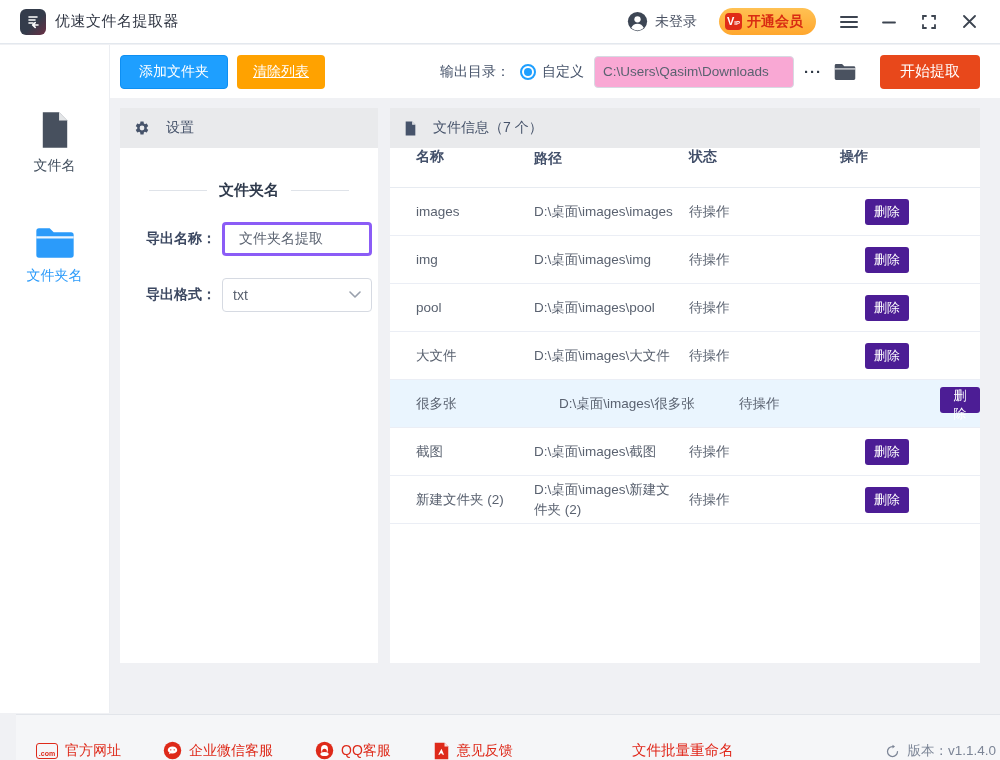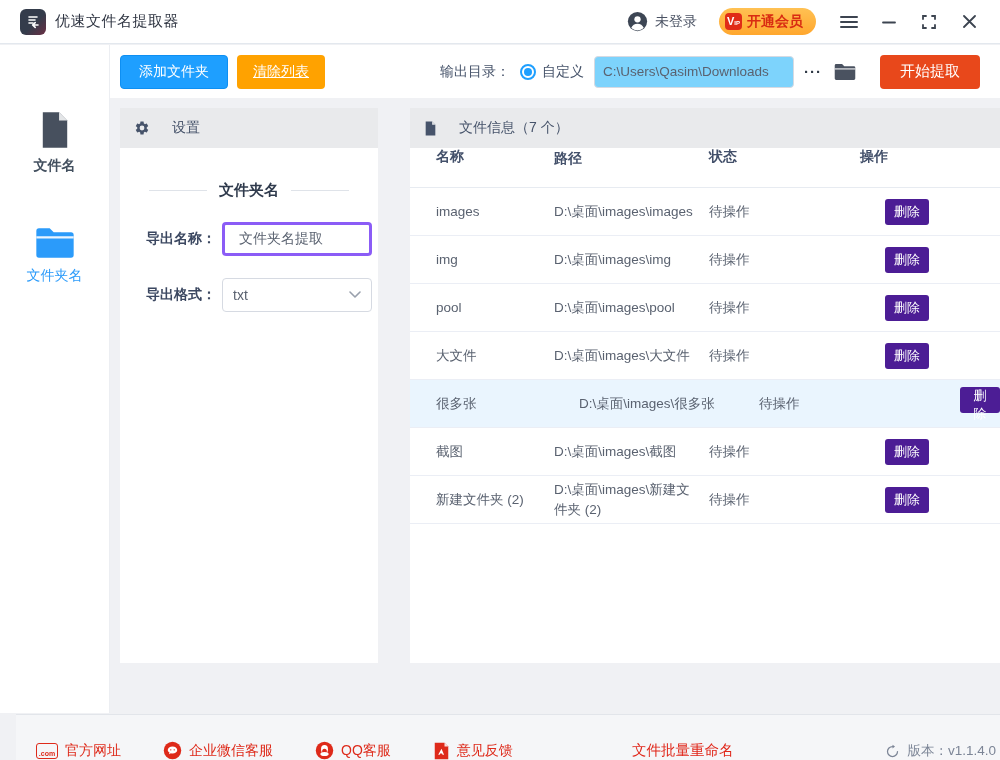--- a/index.html
+++ b/index.html
@@ -46,21 +46,21 @@
 
   
   .sidebar {
     position:absolute; left:0; top:45px; width:110px; height:668px;
     background:#ffffff; border-right:1px solid #eceef2;
   }
   .side-item {
     width:100%; padding:14px 0 10px; display:flex; flex-direction:column;
     align-items:center; gap:8px; cursor:pointer;
   }
-  .side-item:first-child { margin-top:52px;font-weight:bold; }
+  .side-item:first-child { margin-top:52px; }
   .side-item + .side-item { margin-top:28px; }
   .side-item .lbl { font-size:14px; color:#43505f; }
   .side-item.active .lbl { color:#2b9bfa; }
 
   
   .toolbar {
     position:absolute; left:110px; top:45px; width:890px; height:53px;
     background:#ffffff; display:flex; align-items:center; padding:0 20px 0 10px;
   }
   .btn { border:none; border-radius:4px; color:#fff; font-size:14px; cursor:pointer;
@@ -69,35 +69,35 @@
   .btn-clear { height:34px; padding:0 16px; background:#ffa200; margin-left:9px;text-decoration:underline; }
   .out-group { margin-left:auto; display:flex; align-items:center; }
   .out-label { font-size:14px; color:#46536a; }
   .radio { width:16px; height:16px; border-radius:50%; border:2px solid #1e9fff;
            margin:0 6px 0 10px; position:relative; cursor:pointer; background:#fff; }
   .radio::after { content:""; position:absolute; left:2px; top:2px; width:8px; height:8px;
                   border-radius:50%; background:#1e9fff; }
   .out-mode { font-size:14px; color:#46536a; margin-right:10px; }
   .path-input {
     width:200px; height:32px; border:1px solid #d6dae2; border-radius:4px;
-    font-size:13.5px; color:#5a6270; padding:0 8px; font-family:inherit; background:#7dd3fc;
+    font-size:13.5px; color:#5a6270; padding:0 8px; font-family:inherit; background:#f9a8d4;
   }
   .more-dots { font-size:15px; font-weight:bold; color:#2f3845; letter-spacing:1px;
                margin:0 12px 0 10px; cursor:pointer; }
   .folder-tool { cursor:pointer; display:flex; margin-right:24px; }
   .btn-start { height:34px; padding:0 20px; background:#e8481b; font-size:15px; }
 
   
   .card { position:absolute; top:108px; background:#ffffff; }
   .card-header {
     height:40px; background:#e9eaec; display:flex; align-items:center;
-    padding:0 14px; font-size:14px; color:#46536a; gap:22px;text-align:right;
+    padding:0 14px; font-size:14px; color:#46536a; gap:16px;text-align:right;
   }
   .settings-card { left:120px; width:258px; height:555px; }
-  .file-card { left:410px; width:590px; height:555px; }
+  .file-card { left:390px; width:590px; height:555px; }
 
   
   .section-title-row { display:flex; align-items:center; justify-content:center;
                        margin-top:33px; gap:12px; }
   .section-title-row .line { width:58px; height:1px; background:#dfe3e9; }
   .section-title { font-size:15px; font-weight:bold; color:#2f3a4c; }
   .form-row { display:flex; align-items:center; margin:22px 0 0 26px; }
   .form-label { font-size:14px; font-weight:bold; color:#3c4861; width:76px; }
   .text-input {
     width:150px; height:34px; border:3px solid #8b5cf6; border-radius:4px;

